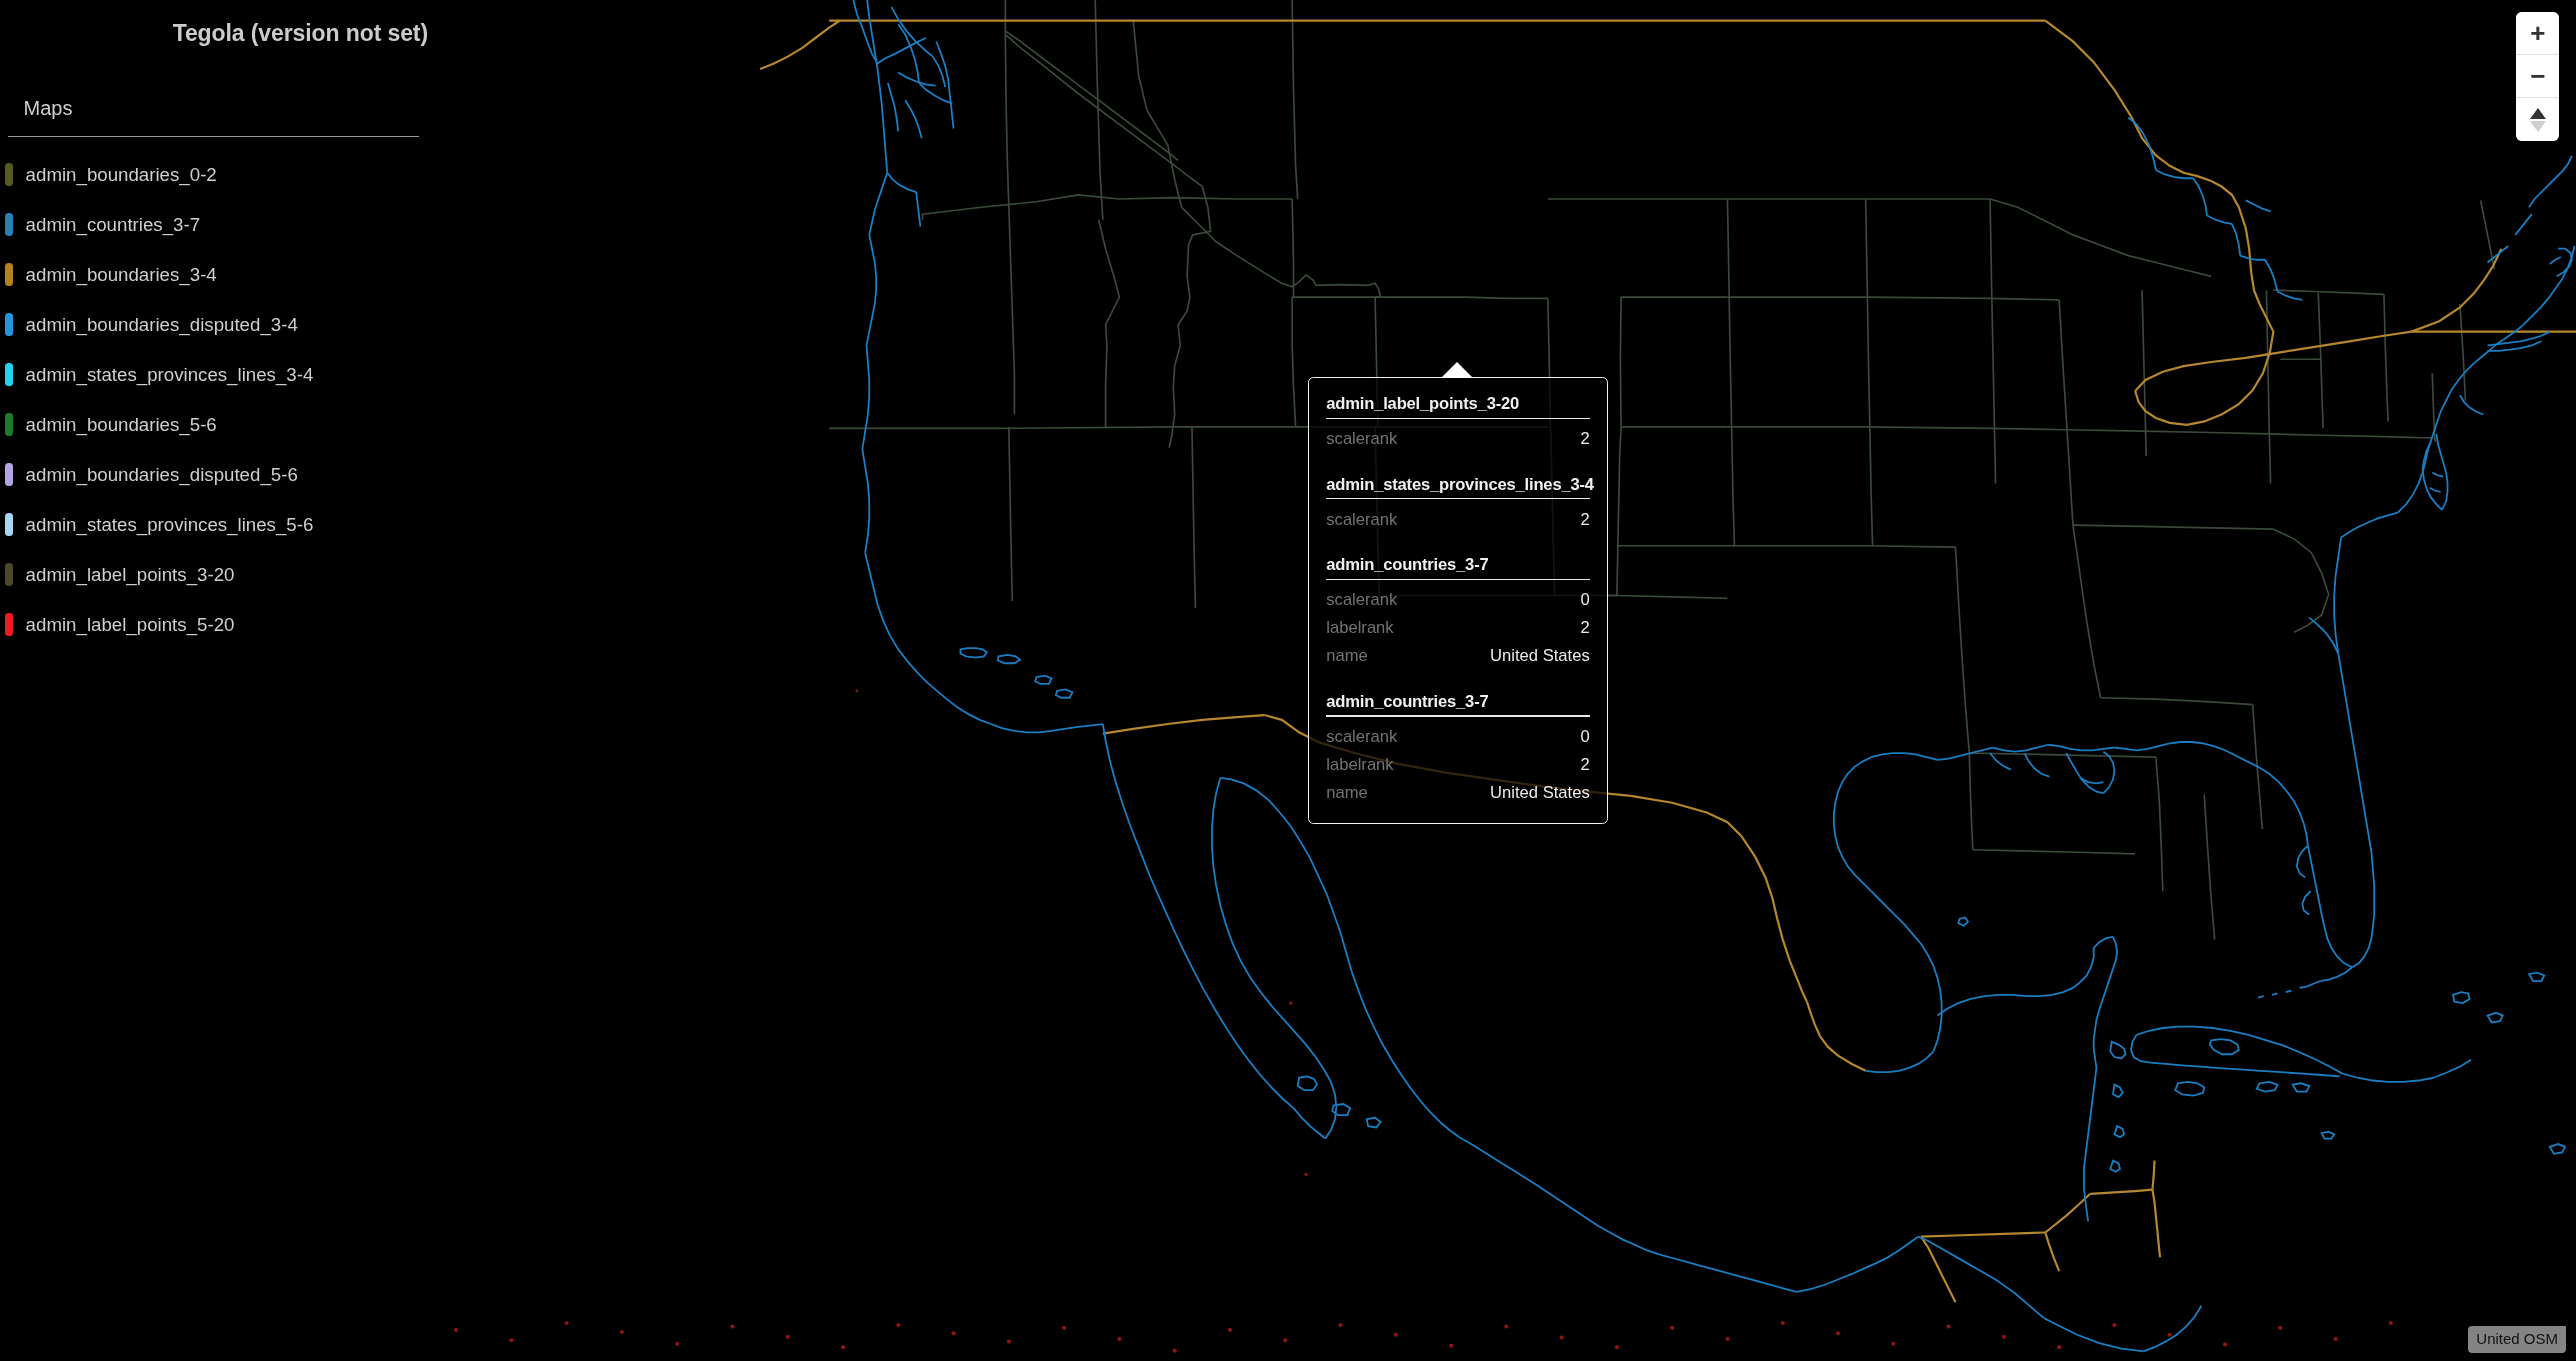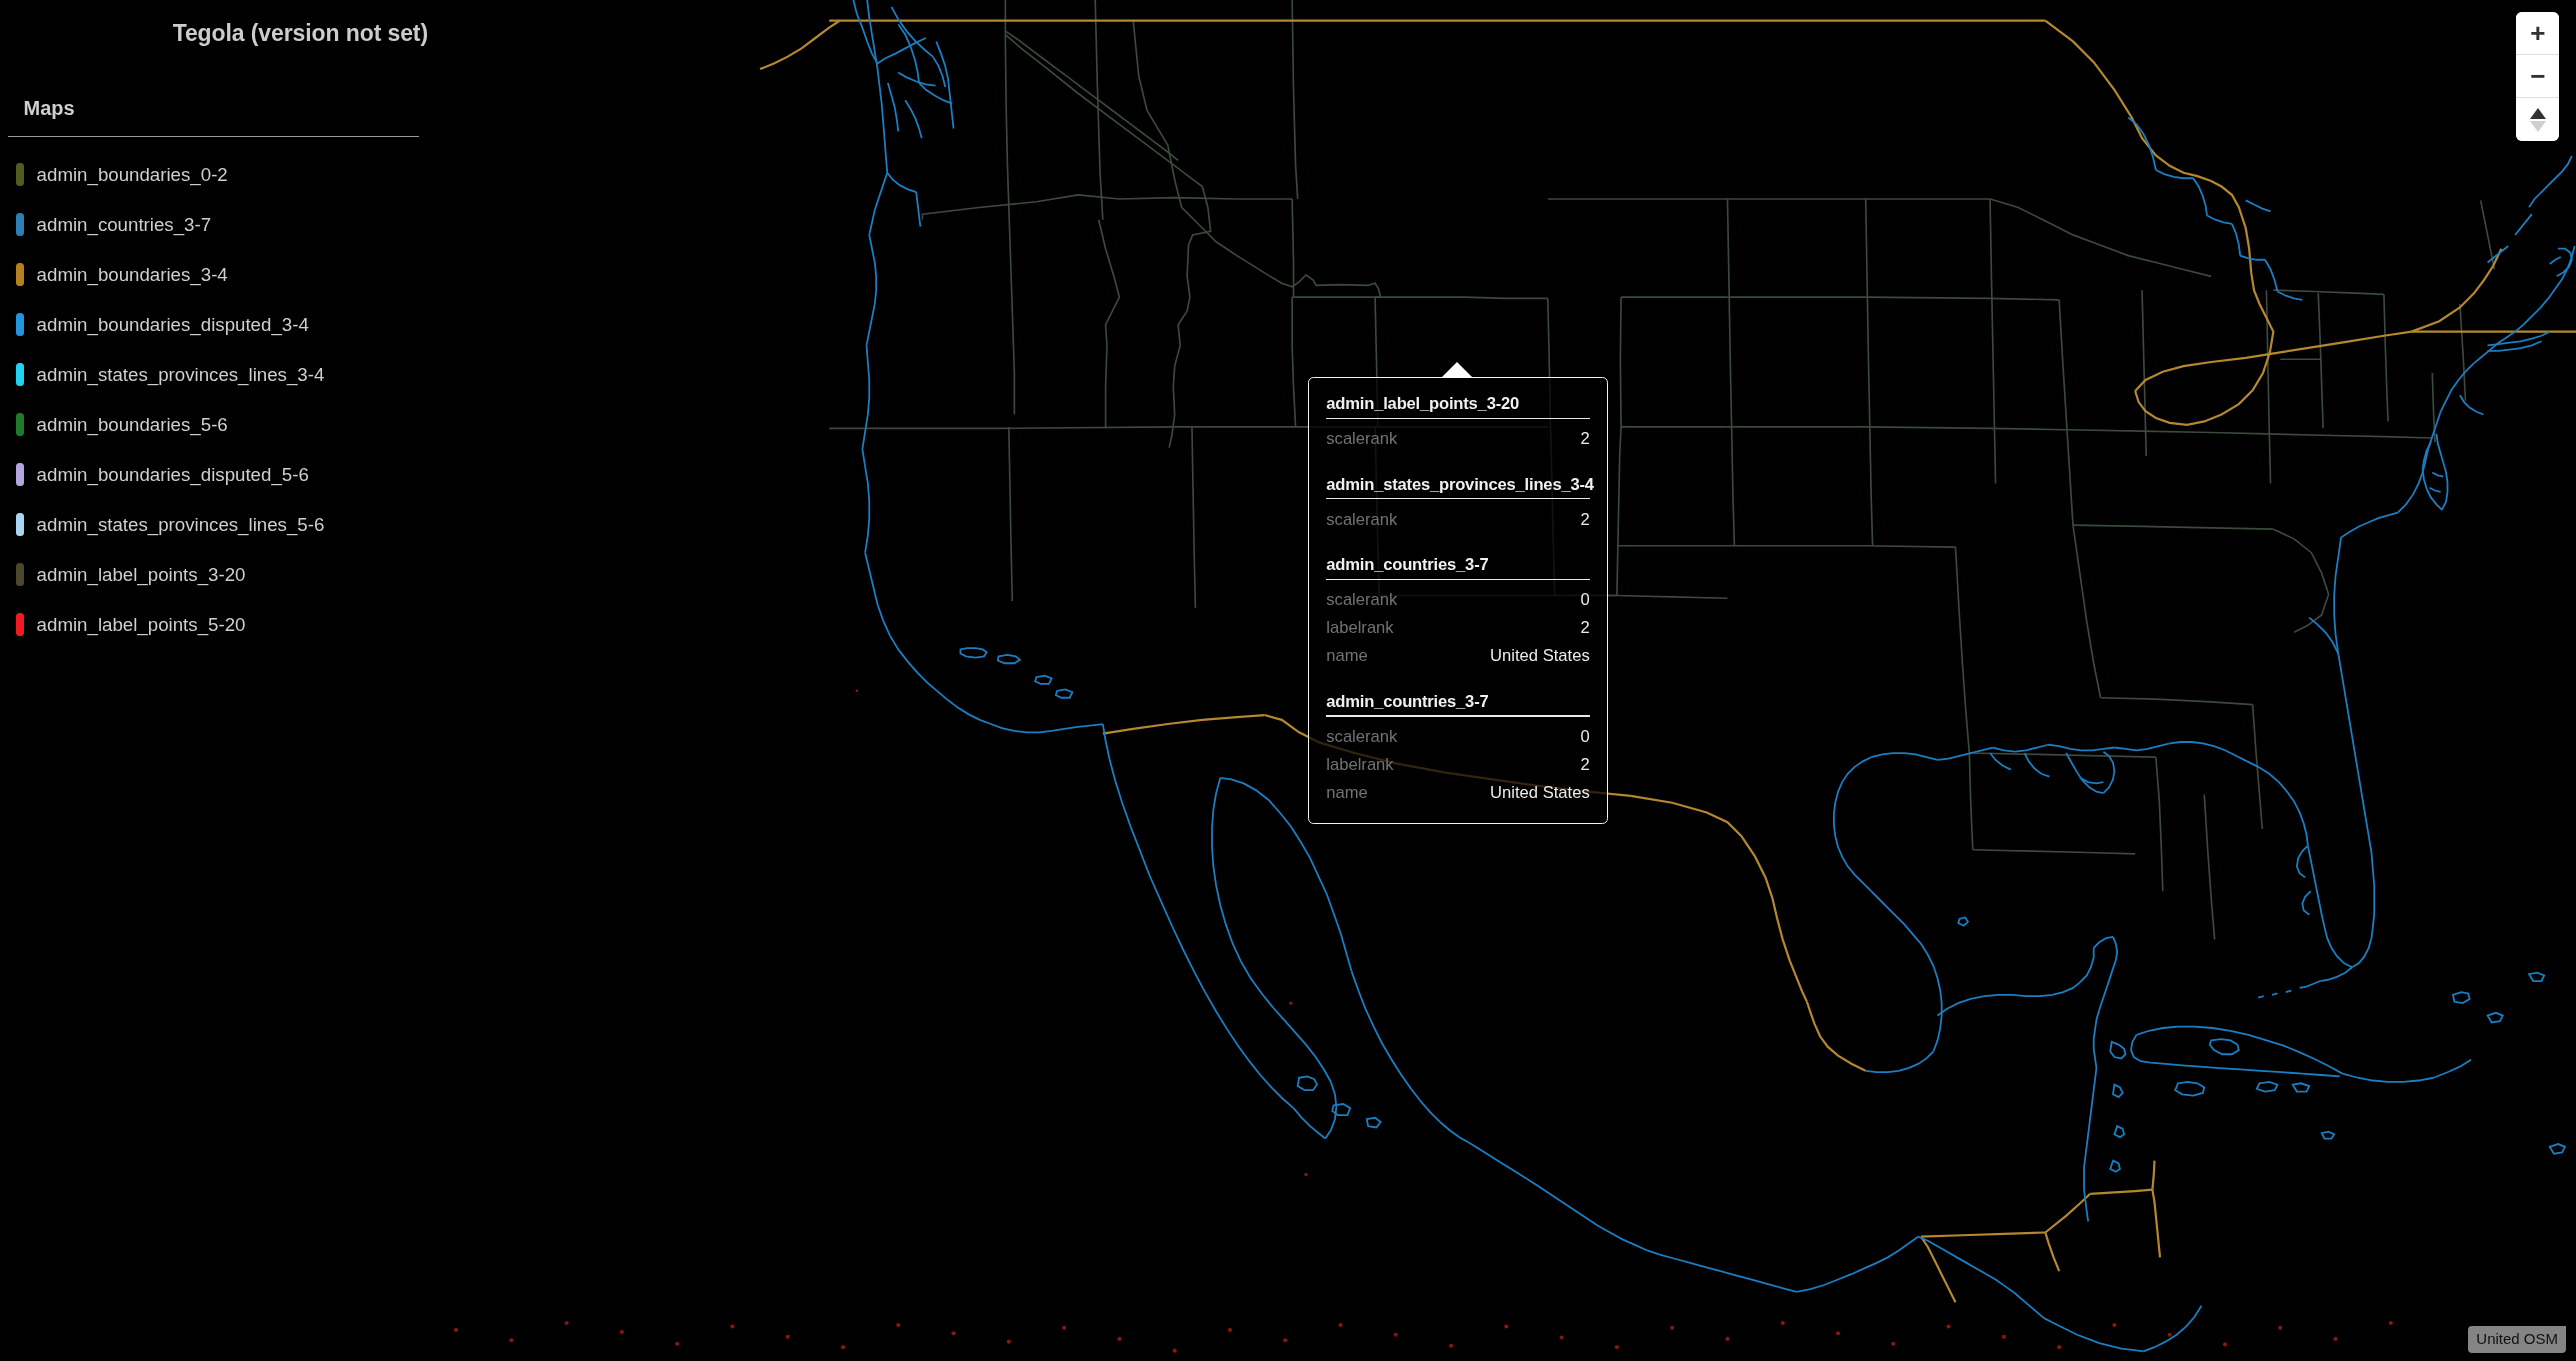--- a/index.html
+++ b/index.html
@@ -52,21 +52,21 @@
     letter-spacing: -0.1px;
     padding: 19.3px 0 0 23.5px;
     line-height: 28px;
     white-space: nowrap;
     text-align: right;
   }
 
   #maps-heading {
     color: #cfcfcf;
     font-size: 20px;
-    font-weight: bold;
+    font-weight: normal;
     padding: 50px 0 0 23.5px;
     line-height: 23.5px;
   }
 
   #sidebar-divider {
     margin: 15px 0 0 8.3px;
     width: 411px;
     height: 1.4px;
     background: #9a9a9a;
   }
@@ -82,21 +82,21 @@
   #layer-list {
     margin-top: 12.4px;
     padding: 0;
     list-style: none;
   }
 
   .layer-item {
     display: flex;
     align-items: center;
     height: 50px;
-    padding-left: 16px;
+    padding-left: 5px;
     cursor: pointer;
   }
 
   .layer-swatch {
     width: 7.6px;
     height: 23px;
     border-radius: 3.5px;
     flex: 0 0 auto;
     margin-right: 13px;
   }

